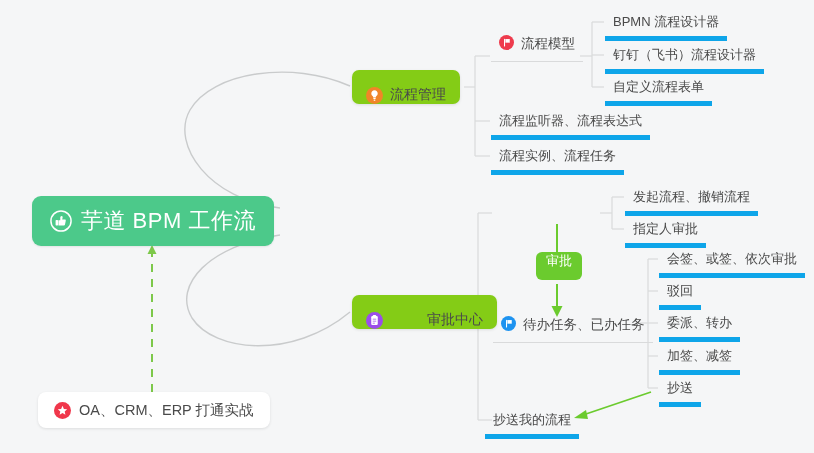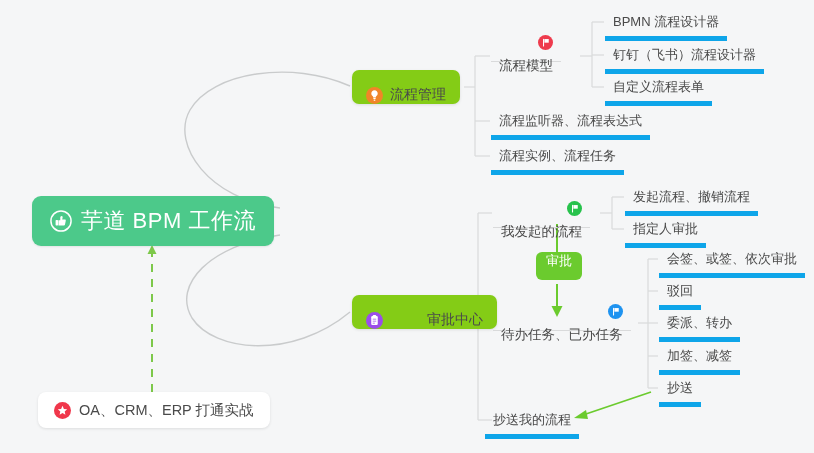--- a/index.html
+++ b/index.html
@@ -38,26 +38,25 @@
     border-radius:7px;
     padding:0 14px;
     height:34px;
     box-shadow:0 1px 3px rgba(0,0,0,.10);
   }
   .branch-label{font-size:14px;color:#4a4a4a;white-space:nowrap;}
 
   
   .topic{
     position:absolute;
-    display:flex;align-items:flex-end;gap:7px;
+    display:flex;align-items:flex-start;gap:7px;
     padding:0 8px 3px 8px;
     height:23px;
     border-bottom:1px solid #d9dadb;
     white-space:nowrap;
-    flex-direction:column;
   }
   .topic-label{font-size:13.5px;color:#4a4a4a;white-space:nowrap;}
 
   
   .leaf{
     position:absolute;
     display:flex;align-items:center;
     padding:0 8px 3px 8px;
     height:22px;
     border-bottom:5px solid #0ea5e9;
@@ -212,43 +211,33 @@
     <span class="leaf-label">自定义流程表单</span>
   </div>
 
   <div class="leaf" style="left:491px;top:110px;">
     <span class="leaf-label">流程监听器、流程表达式</span>
   </div>
   <div class="leaf" style="left:491px;top:145px;">
     <span class="leaf-label">流程实例、流程任务</span>
   </div>
 
-  <div class="topic" style="left:493px;top:201px;">
-    <span class="ic">
-      <svg viewBox="0 0 24 24">
-        <circle cx="12" cy="12" r="12" fill="#27C24C"></circle>
-        <rect x="8.0" y="5.8" width="1.7" height="12.4" rx="0.8" fill="#ffffff"></rect>
-        <path d="M10.2 6.5 L17.2 6.5 L17.2 12.3 L10.2 12.3 Z" fill="#ffffff"></path>
-      </svg>
-    </span>
-    <span class="topic-label">我发起的流程</span>
-  </div>
 
   <div class="leaf" style="left:625px;top:186px;">
     <span class="leaf-label">发起流程、撤销流程</span>
   </div>
   <div class="leaf" style="left:625px;top:218px;">
     <span class="leaf-label">指定人审批</span>
   </div>
 
   <div class="chip" style="left:536px;top:252px;">
     <span class="chip-label">审批</span>
   </div>
 
-  <div class="topic" style="left:493px;top:304px;">
+  <div class="topic" style="left:493px;top:316px;">
     <span class="ic">
       <svg viewBox="0 0 24 24">
         <circle cx="12" cy="12" r="12" fill="#1E93F0"></circle>
         <rect x="8.0" y="5.8" width="1.7" height="12.4" rx="0.8" fill="#ffffff"></rect>
         <path d="M10.2 6.5 L17.2 6.5 L17.2 12.3 L10.2 12.3 Z" fill="#ffffff"></path>
       </svg>
     </span>
     <span class="topic-label">待办任务、已办任务</span>
   </div>
 

